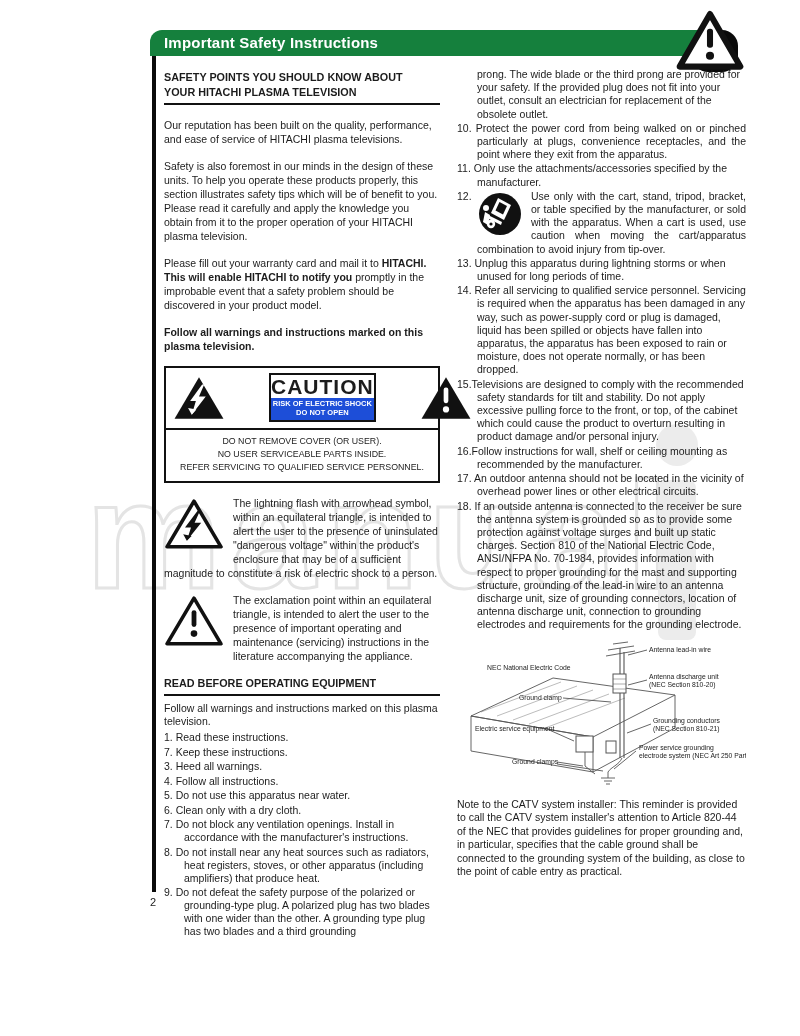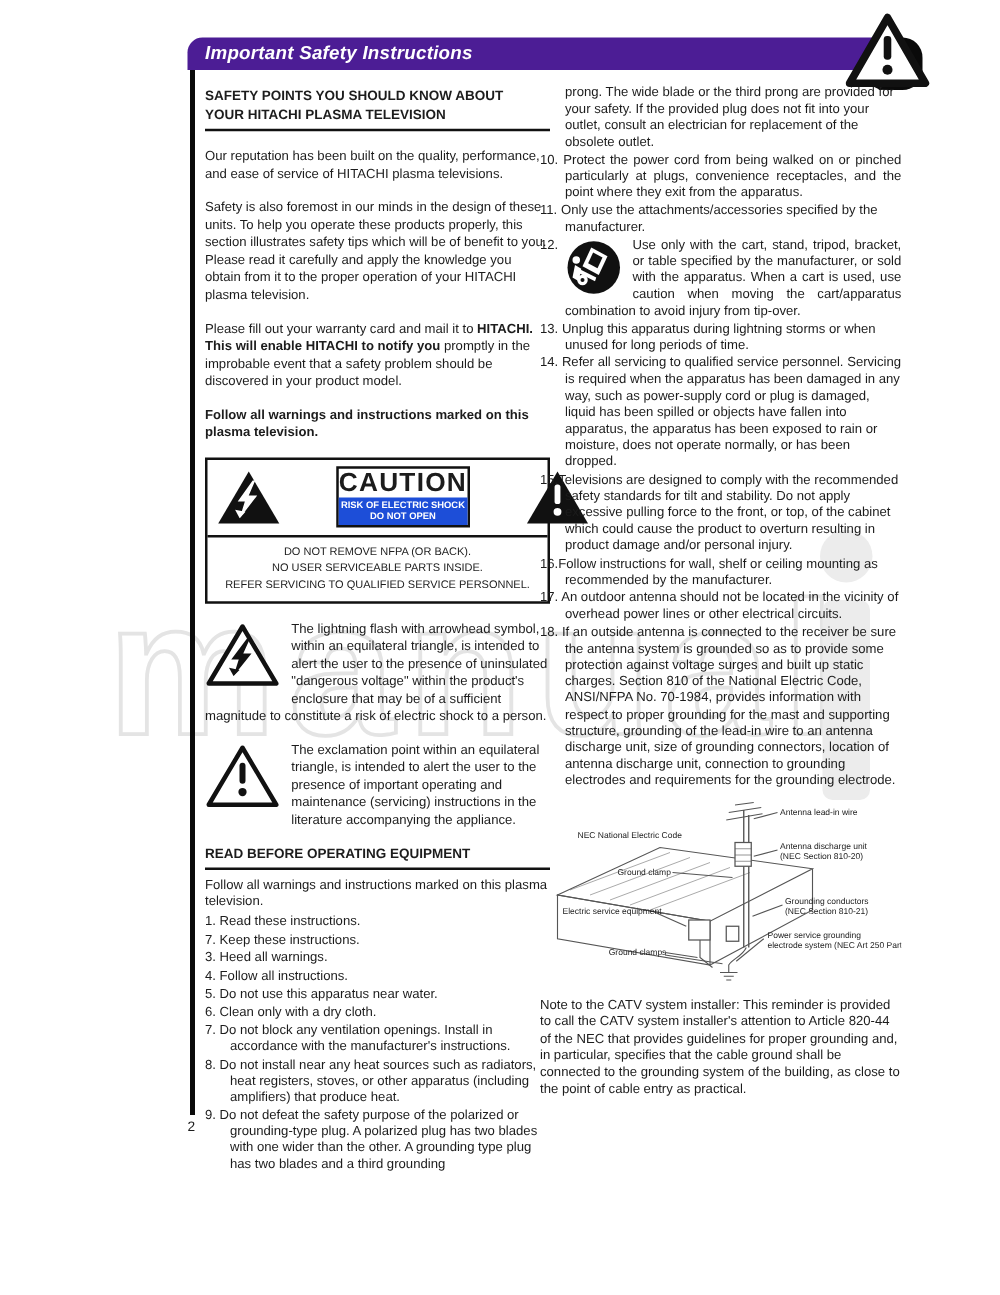--- a/index.html
+++ b/index.html
@@ -7,33 +7,33 @@
         font-family:"Liberation Sans",sans-serif;color:#1c1c1c;}
   
   .watermark{position:absolute;left:86px;top:448px;font-size:152px;font-weight:bold;
              letter-spacing:10px;color:transparent;-webkit-text-stroke:3px #e4e4e4;
              z-index:0;user-select:none;}
   .wm-dot{position:absolute;left:656px;top:424px;width:42px;height:42px;border-radius:50%;
           background:#ececec;z-index:0;}
   .wm-bar{position:absolute;left:658px;top:480px;width:38px;height:160px;border-radius:8px;
           background:#ececec;z-index:0;}
   
-  .header-bar{position:absolute;left:150px;top:30px;width:556px;height:26px;background:#4c1d95;
-              border-radius:12px 0 0 0;z-index:2;font-style:italic;}
+  .header-bar{position:absolute;left:150px;top:30px;width:556px;height:26px;background:#15803d;
+              border-radius:12px 0 0 0;z-index:2;}
   .header-bar span{color:#fff;font-weight:bold;font-size:15px;line-height:26px;padding-left:14px;
                    display:block;letter-spacing:.2px;}
   .header-blob{position:absolute;left:692px;top:30px;width:46px;height:42px;background:#0a0a0a;
                border-radius:8px 16px 16px 16px;z-index:1;}
   .header-tri{position:absolute;left:676px;top:10px;width:68px;height:62px;z-index:3;}
   .vline{position:absolute;left:152px;top:56px;width:4px;height:836px;background:#0a0a0a;z-index:2;}
   .page-num{position:absolute;left:150px;top:896px;font-size:11px;z-index:2;}
   
   .col{position:absolute;z-index:2;font-size:10.5px;}
   .col-left{left:164px;top:70px;width:276px;}
-  .col-right{left:432px;top:68px;width:289px;}
+  .col-right{left:457px;top:68px;width:289px;}
   .sect{font-size:10.8px;font-weight:bold;line-height:15px;border-bottom:2.5px solid #111;
         padding-bottom:3px;margin:0 0 13px 0;}
   .body-p{line-height:14px;margin:0 0 13px 0;}
   .b{font-weight:bold;}
   
   .caution-box{border:2px solid #111;margin:1px 0 13px 0;}
   .cb-top{display:flex;align-items:center;justify-content:space-between;padding:5px 7px 6px;
           border-bottom:2px solid #111;gap:44px;}
   .cb-top svg{width:52px;height:46px;flex:0 0 auto;}
   .cb-label{border:2px solid #111;text-align:center;width:148px;}
@@ -105,21 +105,21 @@
             <div>DO NOT OPEN</div>
           </div>
         </div>
         <svg viewBox="0 0 100 88">
           <path d="M50 4 L97 84 L3 84 Z" fill="#111"></path>
           <rect x="45.5" y="24" width="9" height="30" rx="4" fill="#fff"></rect>
           <circle cx="50" cy="66" r="6" fill="#fff"></circle>
         </svg>
       </div>
       <div class="cb-bottom">
-        <div>DO NOT REMOVE NFPA (OR BACK).</div>
+        <div>DO NOT REMOVE COVER (OR USER).</div>
         <div>NO USER SERVICEABLE PARTS INSIDE.</div>
         <div>REFER SERVICING TO QUALIFIED SERVICE PERSONNEL.</div>
       </div>
     </div>
 
     <div class="sym-row">
       <svg class="sym-icon" viewBox="0 0 100 88">
         <path d="M50 6 L95 82 L5 82 Z" fill="#fff" stroke="#111" stroke-width="6" stroke-linejoin="round"></path>
         <polygon points="56,22 35,50 45,50 38,72 62,42 51,42 60,22" fill="#111"></polygon>
         <polygon points="38,72 32,61 46,64" fill="#111"></polygon>

